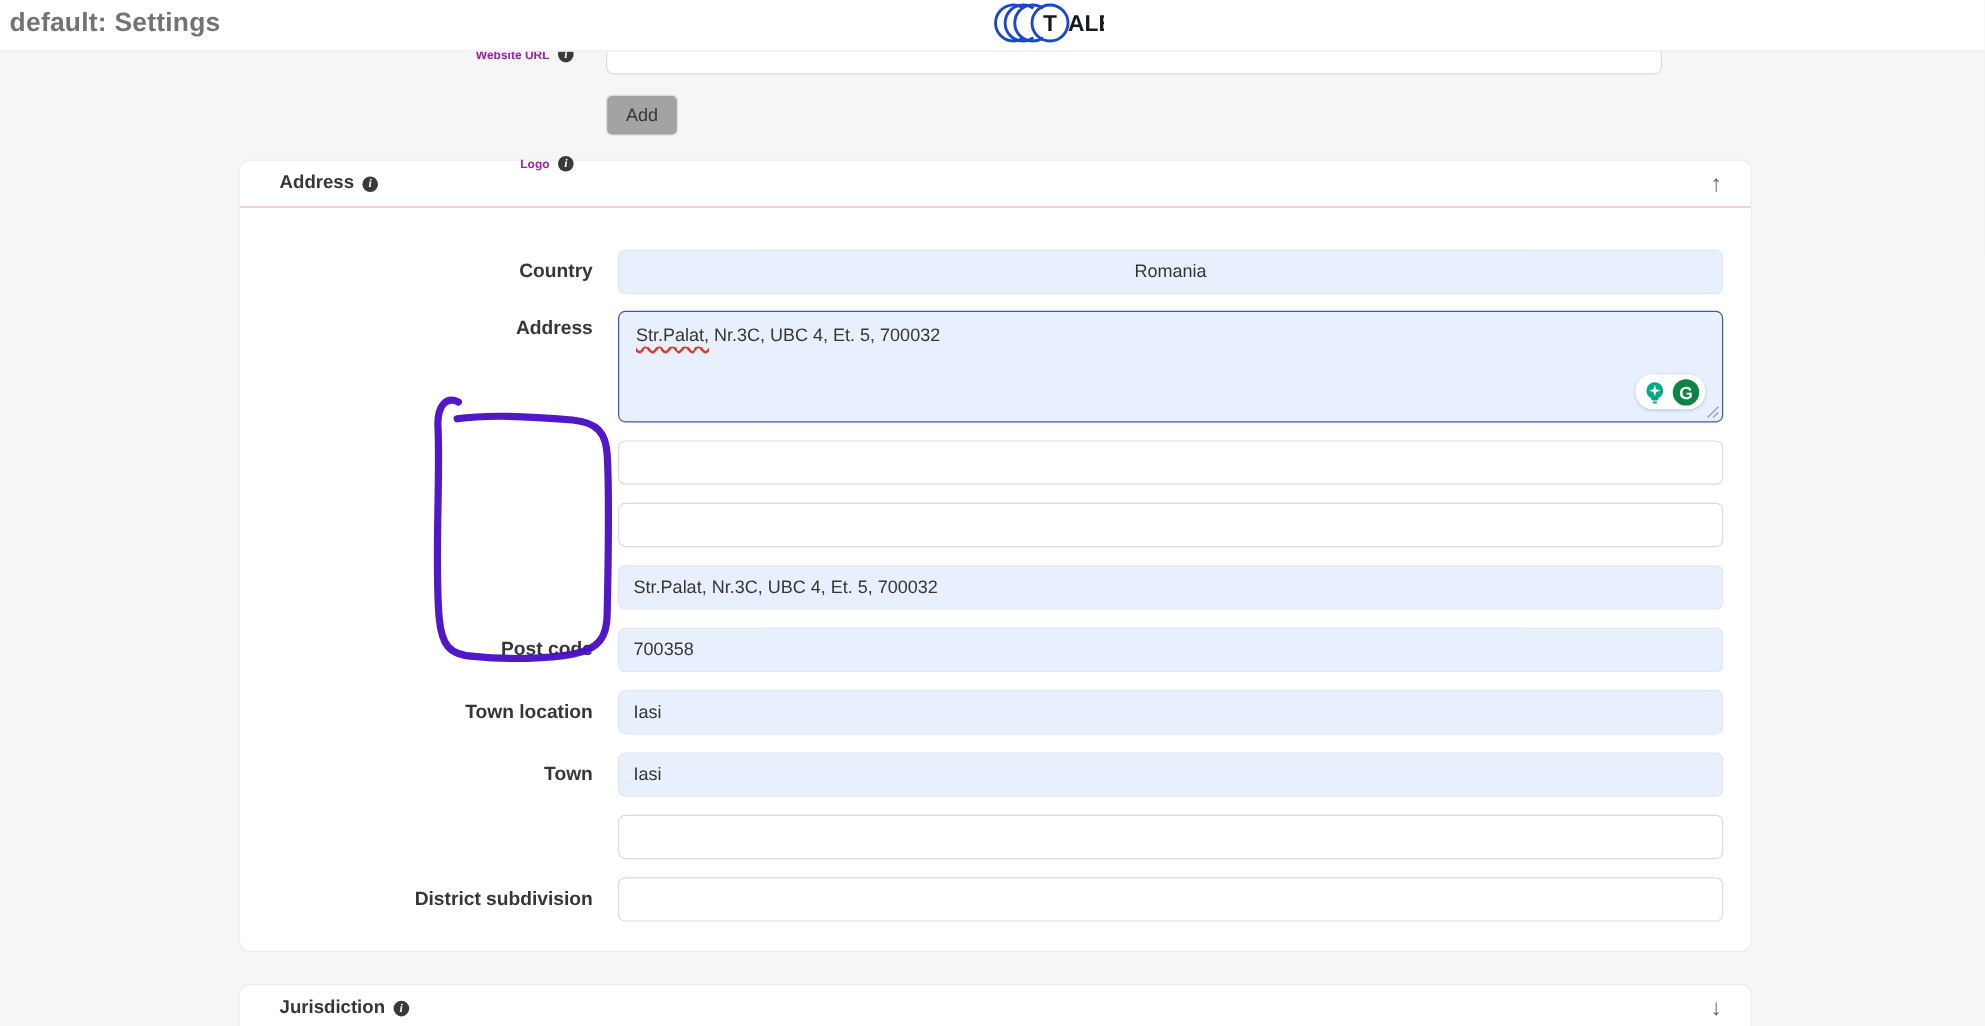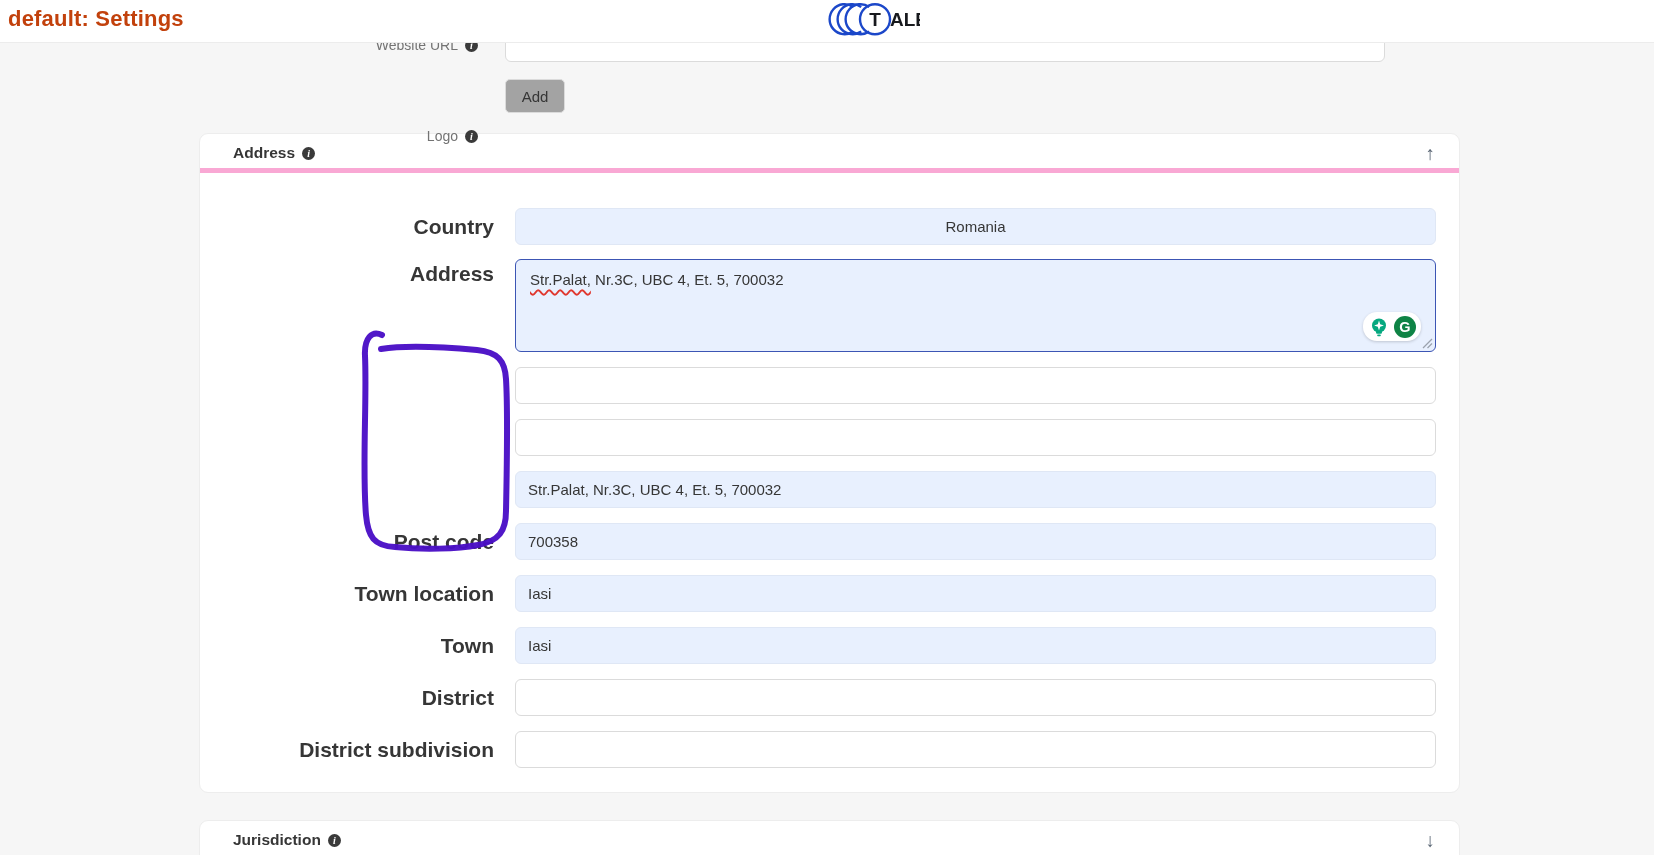--- a/index.html
+++ b/index.html
@@ -10,32 +10,32 @@
     font-family:"Liberation Sans","DejaVu Sans",sans-serif;
     color:#363636;
   }
   
   .topbar {
     position:absolute; left:0; top:0; width:1654px; height:43px;
     background:#ffffff; border-bottom:1px solid #ececec; z-index:30;
   }
   .page-title {
     position:absolute; left:8px; top:6px;
-    font-size:22px; font-weight:700; color:#c2410c; letter-spacing:0.2px;
+    font-size:22px; font-weight:700; color:#737373; letter-spacing:0.2px;
   }
   .brand { position:absolute; left:828px; top:0; width:92px; height:42px; }
   
   .info-dot {
     display:inline-block; width:13px; height:13px; border-radius:50%;
     background:#3a3a3a; color:#fff; font-size:10px; line-height:13px;
     text-align:center; font-style:italic; font-weight:700;
     font-family:"Liberation Serif","DejaVu Serif",serif;
     margin-left:7px; vertical-align:1px;
   }
-  .field-label { font-size:14px; font-weight:400; color:#737373; }
+  .field-label { font-size:10px; font-weight:700; color:#a21caf; }
   .arrow-btn {
     position:absolute; right:24px; top:9px; font-size:19px; color:#5b6775;
     cursor:pointer; line-height:22px;
   }
   .ui-input {
     position:absolute; height:37px; border:1px solid #dbdbdb; border-radius:6px;
     background:#fff; font-family:inherit; font-size:15px; color:#363636;
     padding:0 12px; outline:none;
   }
   .ui-input.filled { background:#e8f0fe; border-color:#dfe7f5; }
@@ -47,31 +47,31 @@
     position:absolute; left:505px; top:79px; width:60px; height:34px;
     background:#a3a3a3; border:1px solid #dbdbdb; border-radius:5px;
     font-family:inherit; font-size:15px; color:#363636; cursor:pointer; z-index:5;
   }
   
   .card {
     position:absolute; left:199px; width:1261px; background:#fff;
     border:1px solid #ededed; border-radius:9px;
   }
   .card-head {
-    position:relative; height:39px; border-bottom:5px solid #f9a8d4;
+    position:relative; height:39px; border-bottom:1px solid #f9a8d4;
   }
   .card-head .head-label {
     position:absolute; left:33px; top:10px; font-size:15.5px; font-weight:700; color:#363636;
   }
   .addr-card { top:133px; height:660px; }
   .juri-card { top:820px; height:80px; }
   
   .row-label {
     position:absolute; left:0; width:294px; text-align:right;
-    font-size:21px; font-weight:700; color:#363636; line-height:37px; height:37px;
+    font-size:16px; font-weight:700; color:#363636; line-height:37px; height:37px;
   }
   .row-input { left:315px; width:921px; }
   
   .addr-textarea {
     position:absolute; left:315px; top:125px; width:921px; height:93px;
     background:#e8f0fe; border:1.5px solid #3c55b4; border-radius:6px;
     font-size:15px; color:#363636; padding:10px 14px; line-height:20px;
   }
   .addr-textarea .misspell {
     text-decoration:underline wavy #e0372e 2px; text-underline-offset:4px;
@@ -152,21 +152,20 @@
 
     <label class="row-label" style="top:389px">Post code</label>
     <input class="ui-input row-input filled" style="top: 389px;" readonly="" value="700358">
 
     <label class="row-label" style="top:441px">Town location</label>
     <input class="ui-input row-input filled" style="top: 441px;" readonly="" value="Iasi">
 
     <label class="row-label" style="top:493px">Town</label>
     <input class="ui-input row-input filled" style="top: 493px;" readonly="" value="Iasi">
 
-    <label class="row-label" style="top:545px">District</label>
     <input class="ui-input row-input" style="top: 545px;" readonly="" value="">
 
     <label class="row-label" style="top:597px">District subdivision</label>
     <input class="ui-input row-input" style="top: 597px;" readonly="" value="">
   </div>
 
   <div class="card juri-card">
     <div class="card-head" style="border-bottom:none">
       <span class="head-label"><span>Jurisdiction</span><span class="info-dot">i</span></span>
       <span class="arrow-btn">↓</span>

